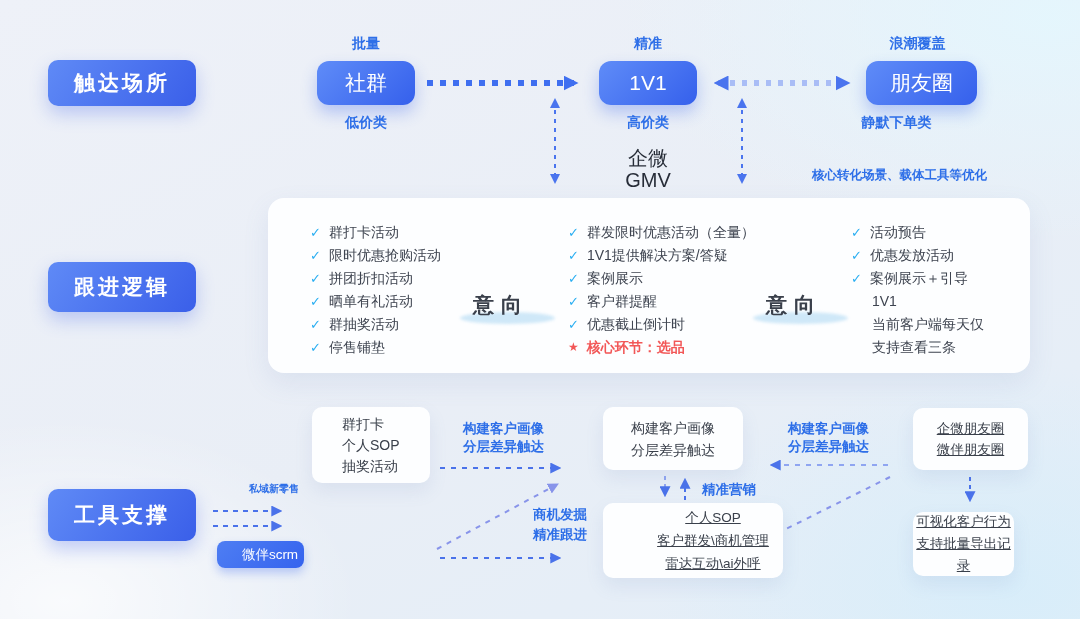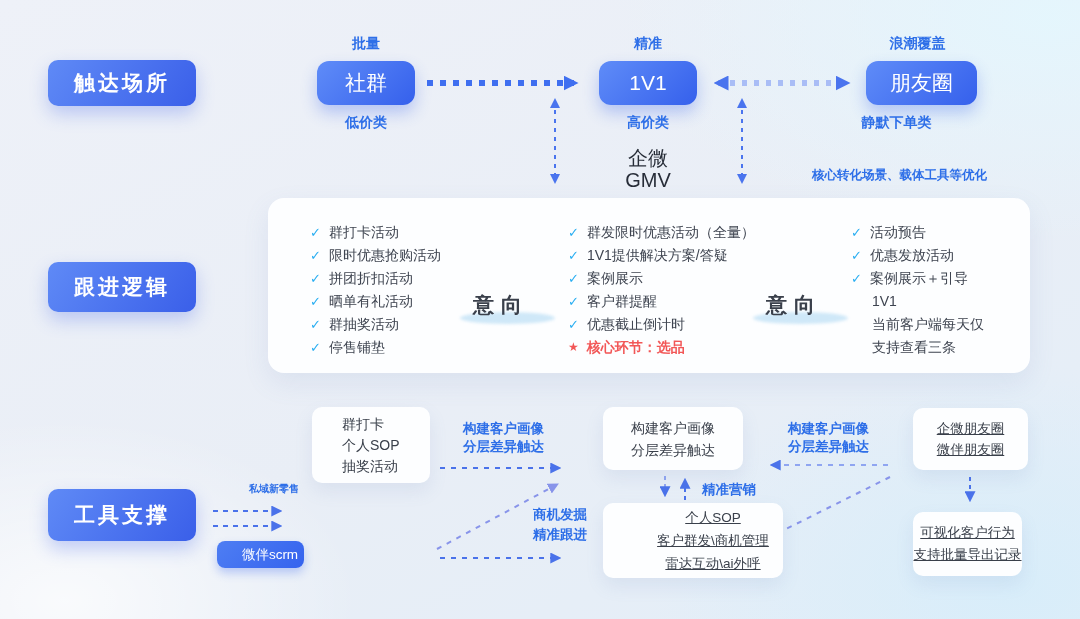--- a/index.html
+++ b/index.html
@@ -251,18 +251,18 @@
   <div class="blabel" style="left:788px;top:420px;">
     <div>构建客户画像</div>
     <div>分层差异触达</div>
   </div>
 
   <div class="wbox center small" style="left:913px;top:408px;width:115px;height:62px;line-height:21px;">
     <div>企微朋友圈</div>
     <div>微伴朋友圈</div>
   </div>
 
-  <div class="wbox center small" style="left:913px;top:512px;width:109px;height:64px;">
+  <div class="wbox center small" style="left:913px;top:512px;width:101px;height:64px;">
     <div>可视化客户行为</div>
     <div>支持批量导出记录</div>
   </div>
 
 </div>
 
 </body></html>

